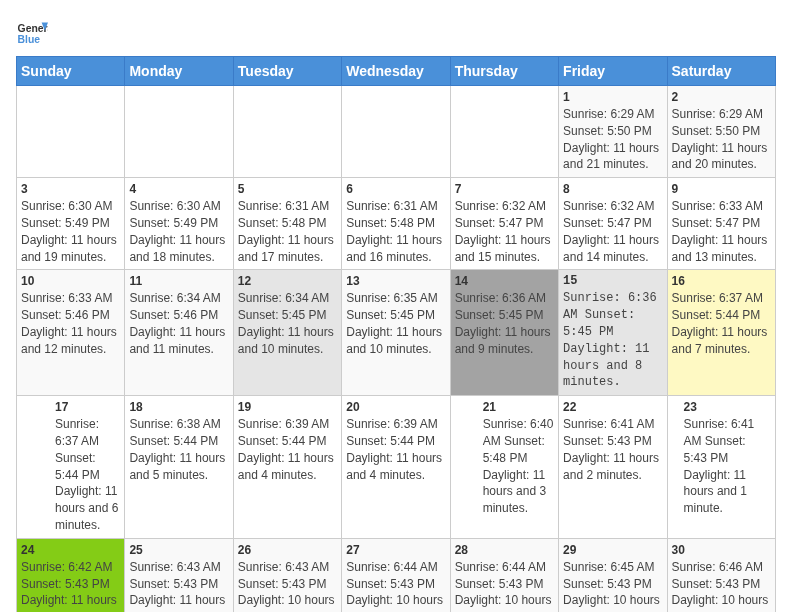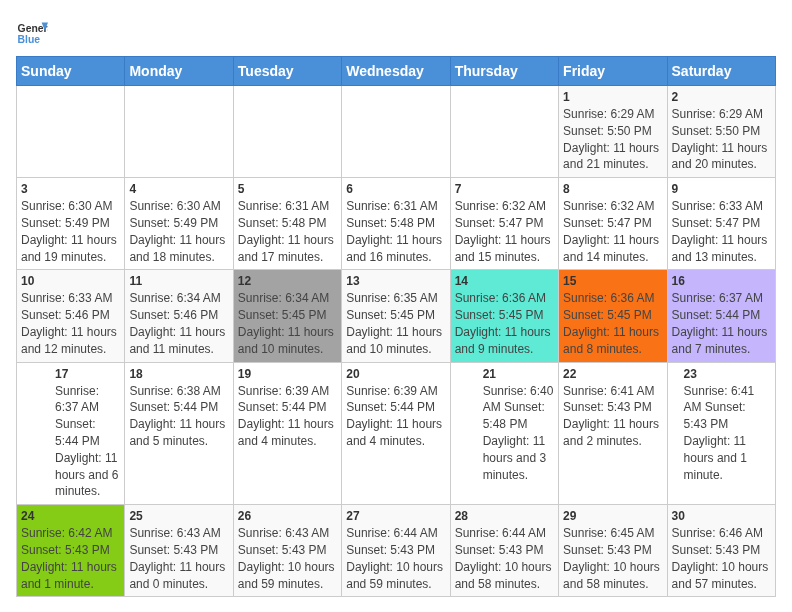--- a/index.html
+++ b/index.html
@@ -181,45 +181,45 @@
           <div class="day-info">Sunrise: 6:33 AM
 Sunset: 5:46 PM
 Daylight: 11 hours and 12 minutes.</div>
         </td>
         <td style="background: rgb(249, 249, 249); margin-top: 24px;">
           <span class="day-number">11</span>
           <div class="day-info">Sunrise: 6:34 AM
 Sunset: 5:46 PM
 Daylight: 11 hours and 11 minutes.</div>
         </td>
-        <td style="background: #a3a3a3;">
+        <td style="background: #e5e5e5;">
           <span class="day-number">12</span>
           <div class="day-info">Sunrise: 6:34 AM
 Sunset: 5:45 PM
 Daylight: 11 hours and 10 minutes.</div>
         </td>
         <td style="background: rgb(249, 249, 249);">
           <span class="day-number">13</span>
           <div class="day-info">Sunrise: 6:35 AM
 Sunset: 5:45 PM
 Daylight: 11 hours and 10 minutes.</div>
         </td>
-        <td style="background: #5eead4; margin-left: 8px;">
+        <td style="background: #a3a3a3; margin-left: 8px;">
           <span class="day-number">14</span>
           <div class="day-info">Sunrise: 6:36 AM
 Sunset: 5:45 PM
 Daylight: 11 hours and 9 minutes.</div>
         </td>
-        <td style="background: #f97316;">
+        <td style="background: #e5e5e5; font-family: Liberation Mono, monospace;">
           <span class="day-number">15</span>
           <div class="day-info">Sunrise: 6:36 AM
 Sunset: 5:45 PM
 Daylight: 11 hours and 8 minutes.</div>
         </td>
-        <td style="background: #c4b5fd;">
+        <td style="background: #fef9c3;">
           <span class="day-number">16</span>
           <div class="day-info">Sunrise: 6:37 AM
 Sunset: 5:44 PM
 Daylight: 11 hours and 7 minutes.</div>
         </td>
       </tr>
       <tr>
         <td style="background: rgb(255, 255, 255); padding-left: 38px;">
           <span class="day-number">17</span>
           <div class="day-info">Sunrise: 6:37 AM

